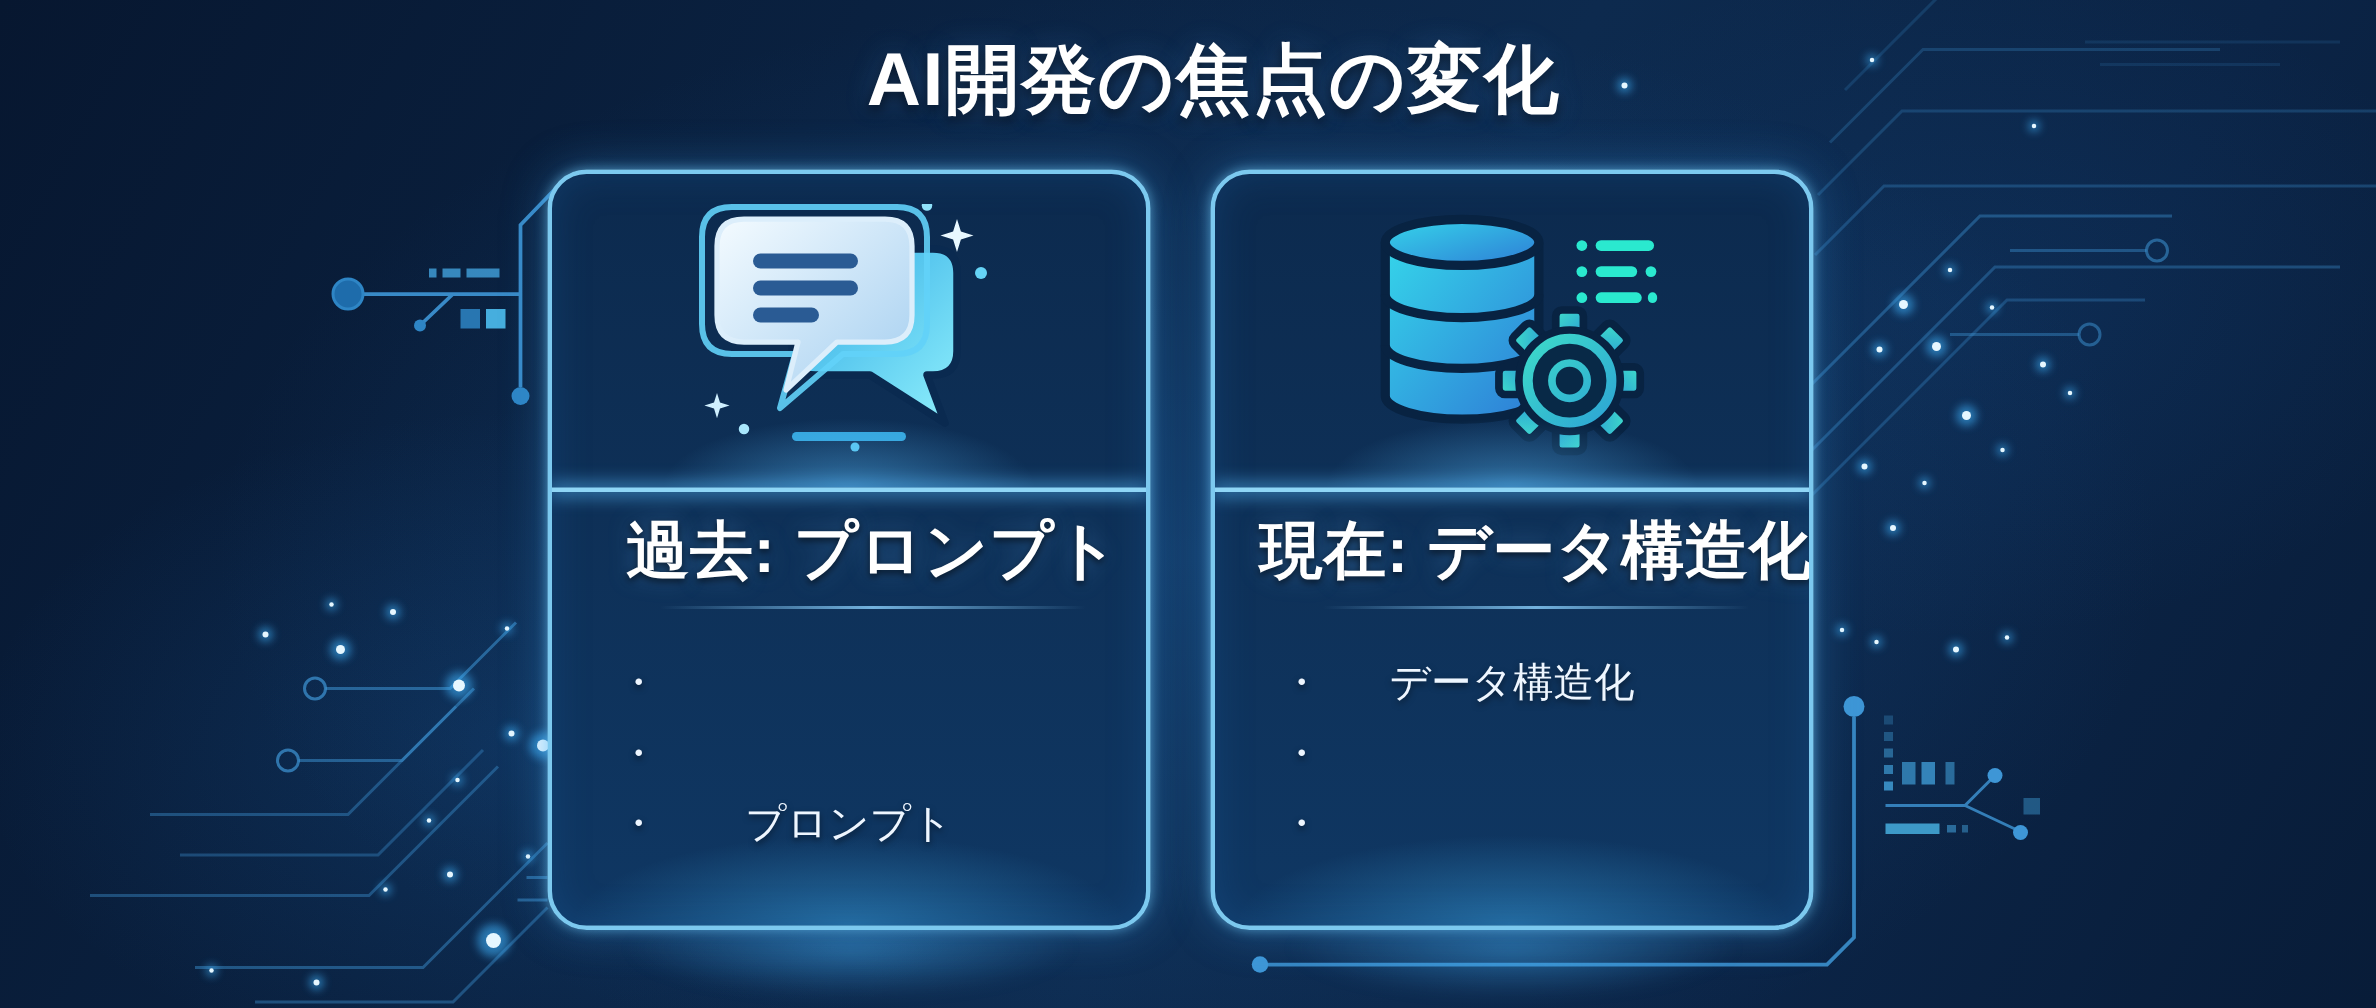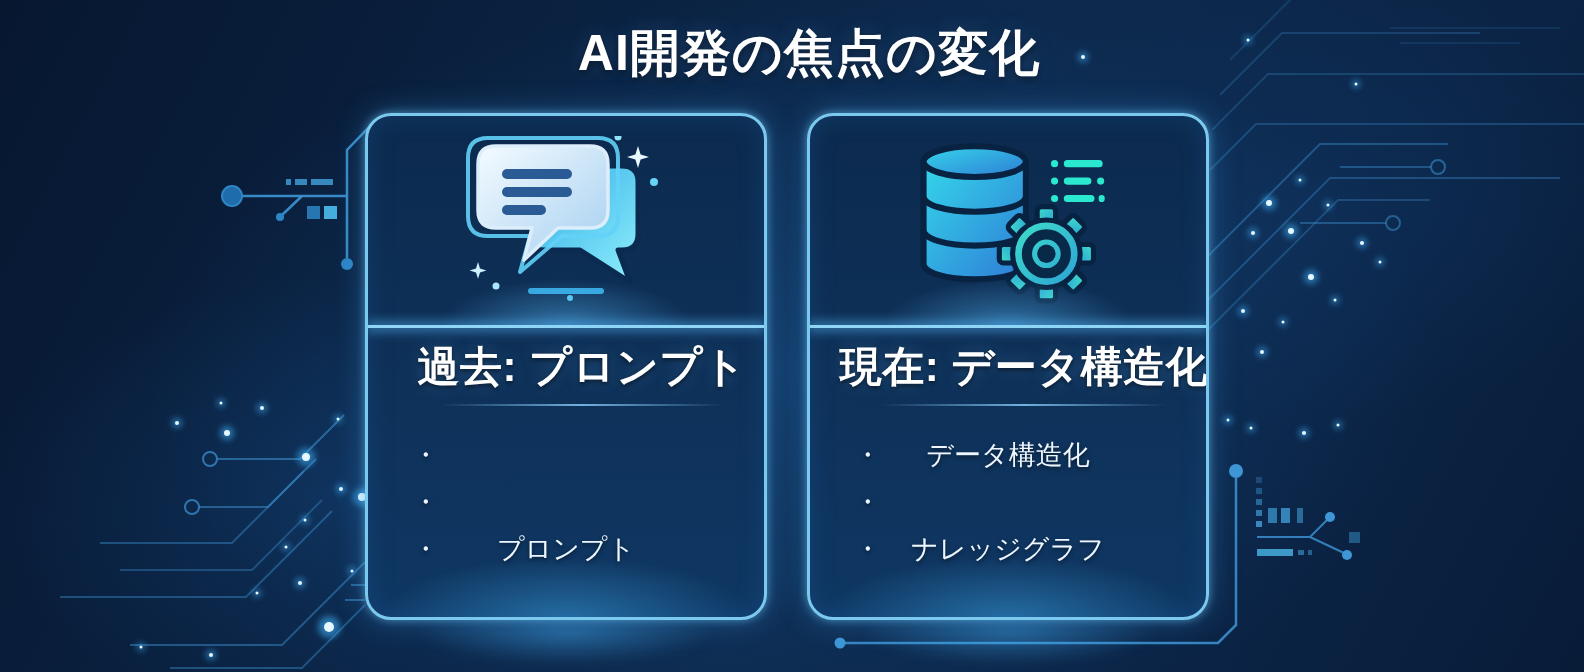--- a/index.html
+++ b/index.html
@@ -321,18 +321,17 @@
     <div class="body-area">
       <div class="bullet-row">
         <span class="bullet-dot">・</span>
         <span>データ構造化</span>
       </div>
       <div class="bullet-row">
         <span class="bullet-dot">・</span>
       </div>
       <div class="bullet-row">
         <span class="bullet-dot">・</span>
-        <span>ナレッジグラフ</span>
       </div>
     </div>
   </div>
 
 </div>
 
 </body></html>

